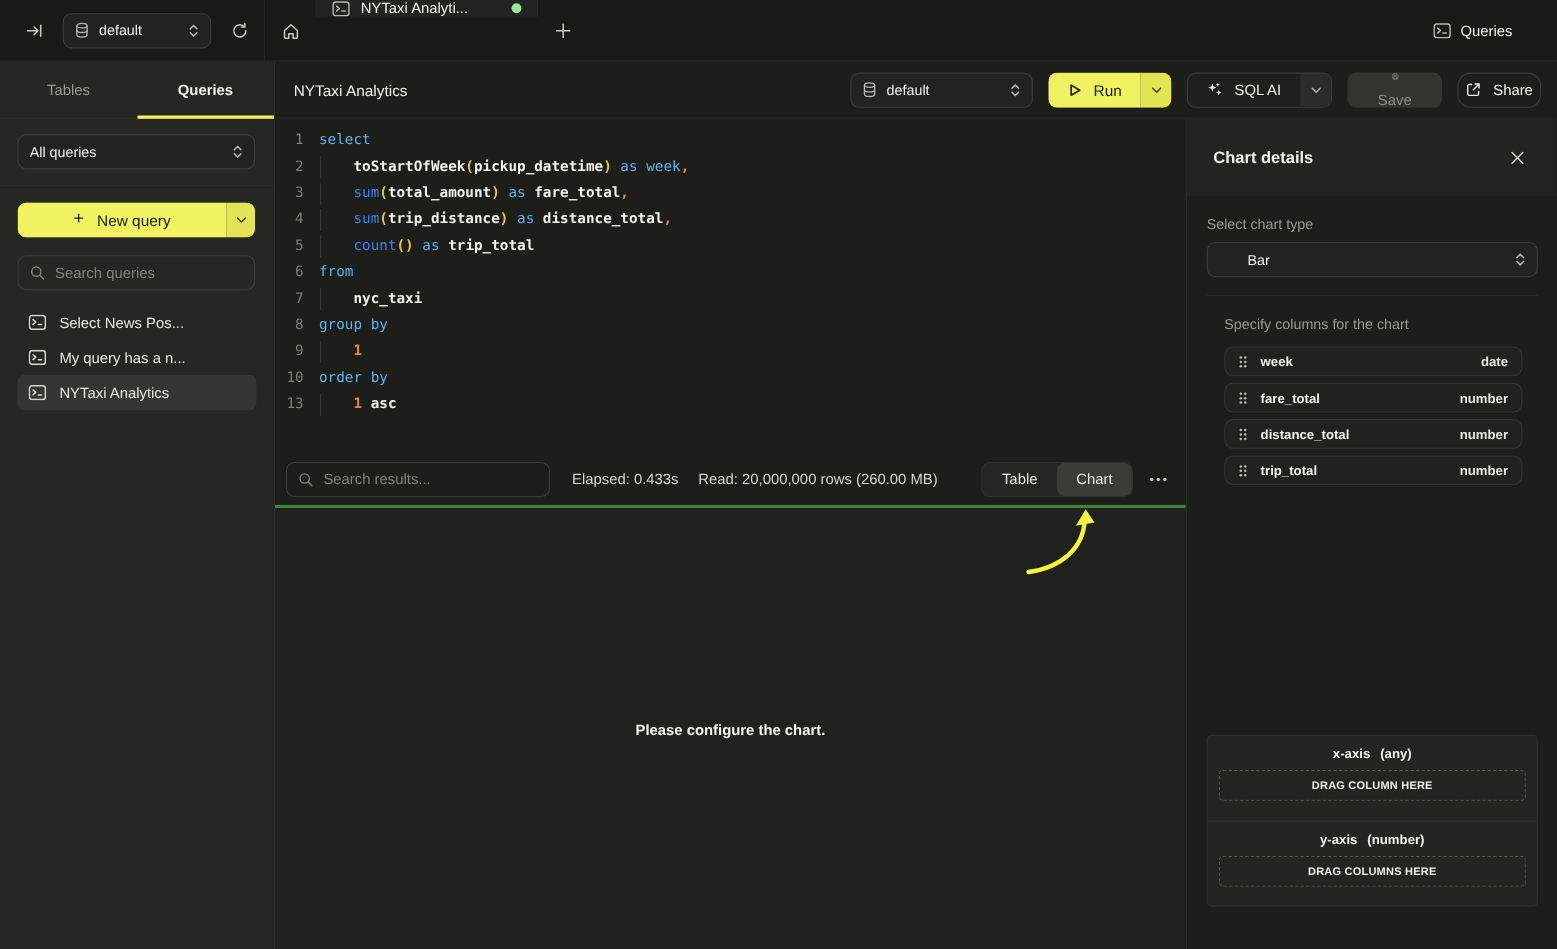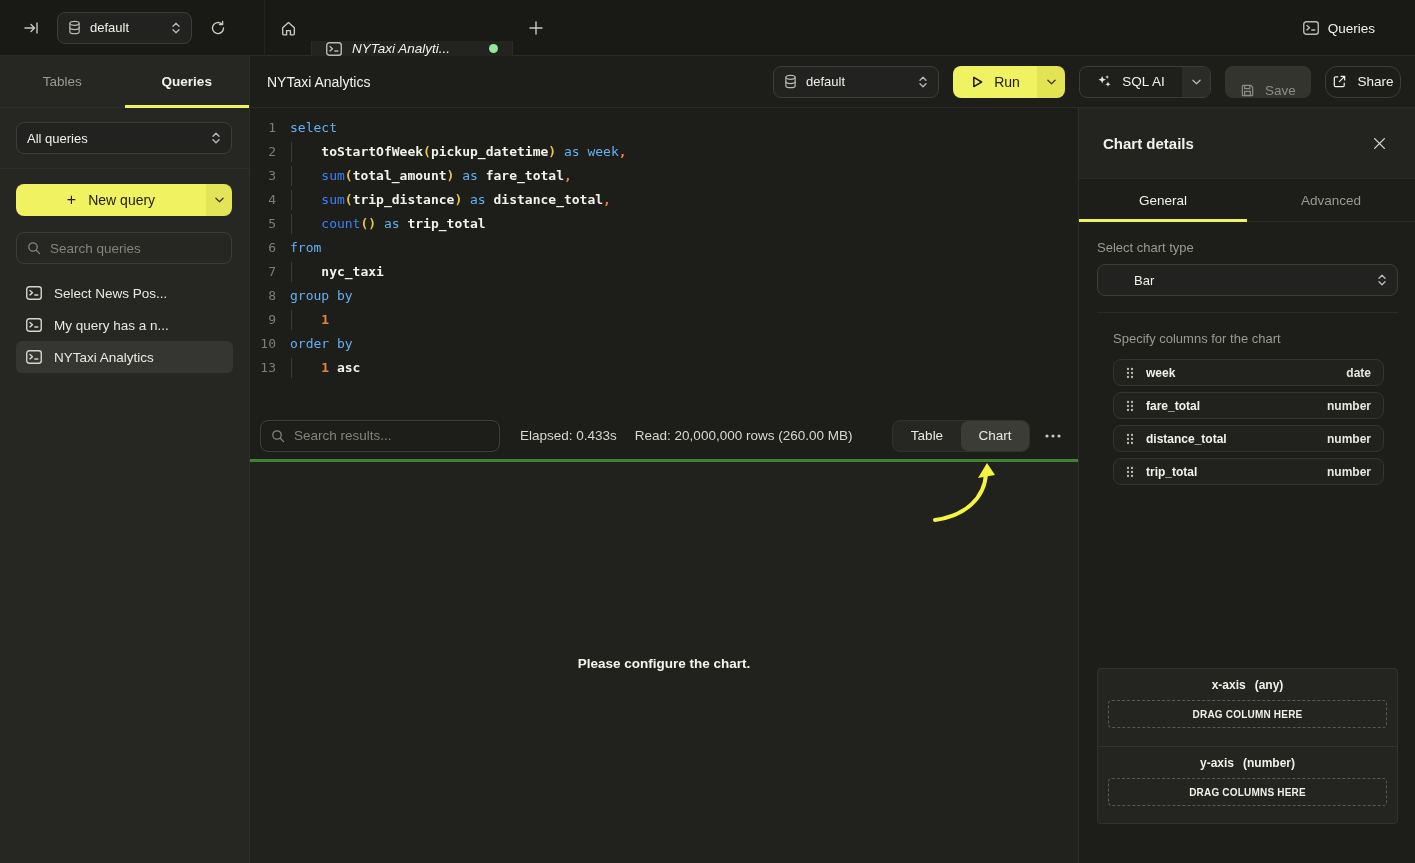--- a/index.html
+++ b/index.html
@@ -16,21 +16,21 @@
     background:#191916; border-bottom:1px solid #2a2a27; display:flex; align-items:center; }
   .icon-btn { display:flex; align-items:center; justify-content:center; color:#c9c9c2; cursor:pointer; }
   .collapse-btn { width:34px; height:34px; margin-left:14px; }
   .select-box { display:flex; align-items:center; height:32px; border:1px solid #3c3c38;
     border-radius:8px; background:#222220; padding:0 10px; gap:9px; cursor:pointer; }
   .topbar .db-select { width:135px; margin-left:9px; }
   .select-box .grow { flex:1; }
   .muted-ic { color:#b9b9b3; }
   .refresh-btn { width:32px; height:32px; margin-left:10px; }
 
-  .tabstrip { position:absolute; left:264px; top:0; height:56px; display:flex; align-items:flex-end;font-style:italic; }
+  .tabstrip { position:absolute; left:240px; top:0; height:56px; display:flex; align-items:flex-start; }
   .home-btn { width:47px; height:56px; border-left:1px solid #242421; }
   .query-tab { width:202px; display:flex; align-items:center; gap:10px; padding:0 14px;
     background:#23231f; border-left:1px solid #2a2a27; border-right:1px solid #2a2a27; cursor:pointer; }
   .query-tab .tab-label { font-size:13.5px; color:#f2f2ec; flex:1; white-space:nowrap; overflow:hidden; }
   .green-dot { width:9px; height:9px; border-radius:50%; background:var(--success-green); }
   .newtab-btn { width:46px; height:56px; color:#c9c9c2; }
 
   .topbar-queries { position:absolute; right:40px; top:0; height:56px; display:flex; align-items:center; gap:9px; cursor:pointer; }
   .topbar-queries span { font-size:13.5px; font-weight:500; }
 
@@ -69,22 +69,22 @@
   .toolbar-right { margin-left:auto; display:flex; align-items:center; gap:14px; }
   .tb-db-select { width:166px; }
   .run-btn { display:flex; height:32px; width:112px; border-radius:8px; overflow:hidden; cursor:pointer; }
   .run-main { flex:1; display:flex; align-items:center; justify-content:center; gap:10px;
     background:var(--accent-yellow); color:#1d1d00; font-size:14px; font-weight:500; }
   .run-caret { width:28px; display:flex; align-items:center; justify-content:center; background:#e3e453; color:#3a3a00; }
   .sqlai-btn { display:flex; height:32px; width:132px; border:1px solid #3c3c38; border-radius:8px;
     overflow:hidden; cursor:pointer; background:#1f1f1c; }
   .sqlai-main { flex:1; display:flex; align-items:center; justify-content:center; gap:10px; font-size:13.5px; font-weight:500; }
   .sqlai-caret { width:28px; display:flex; align-items:center; justify-content:center; background:#2b2b28; color:#b9b9b3; }
-  .save-btn { display:flex; align-items:flex-end; justify-content:center; gap:10px; height:32px; width:86px;
-    background:#34342f; border-radius:8px; color:#8d8d86; font-size:13.5px; font-weight:500; cursor:default; }
+  .save-btn { display:flex; align-items:center; justify-content:center; gap:10px; height:32px; width:86px;
+    background:#34342f; border-radius:8px; color:#8d8d86; font-size:13.5px; font-weight:500; cursor:default;flex-direction:column; }
   .share-btn { display:flex; align-items:center; justify-content:center; gap:10px; height:32px; width:76px;
     border:1px solid #3c3c38; border-radius:12px; font-size:13.5px; font-weight:500; cursor:pointer; }
 
   
   .editor { position:absolute; left:250px; top:108px; width:828px; height:304px; padding-top:8px;
     font-family:"DejaVu Sans Mono", monospace; font-size:13px; }
   .code-row { display:flex; height:24px; line-height:24px; }
   .code-row .ln { width:26px; text-align:right; color:#7d7d77; flex:none; }
   .code-row .ct { margin-left:14px; white-space:pre; position:relative; }
   .code-row.ind .ct::before { content:""; position:absolute; left:1px; top:2px; bottom:2px;
@@ -432,24 +432,20 @@
 </div>
 
 <div class="chart-panel">
   <div class="panel-header">
     <span class="panel-title">Chart details</span>
     <span class="icon-btn panel-close">
       <svg width="13" height="13" viewBox="0 0 12 12">
           <path d="M1.5 1.5 10.5 10.5M10.5 1.5 1.5 10.5" stroke="currentColor" stroke-width="1.3" stroke-linecap="round"></path>
         </svg>
     </span>
-  </div>
-  <div class="panel-tabs">
-    <div class="panel-tab active">General</div>
-    <div class="panel-tab">Advanced</div>
   </div>
   <div class="panel-body">
     <div class="field-label">Select chart type</div>
     <div class="select-box chart-type-select">
       <span class="grow">Bar</span>
       <span class="muted-ic">
         <svg width="10" height="14" viewBox="0 0 10 14">
             <path d="M2 5.2 5 2.2l3 3M2 8.8l3 3 3-3" fill="none" stroke="currentColor" stroke-width="1.4" stroke-linecap="round" stroke-linejoin="round"></path>
           </svg>
       </span>

